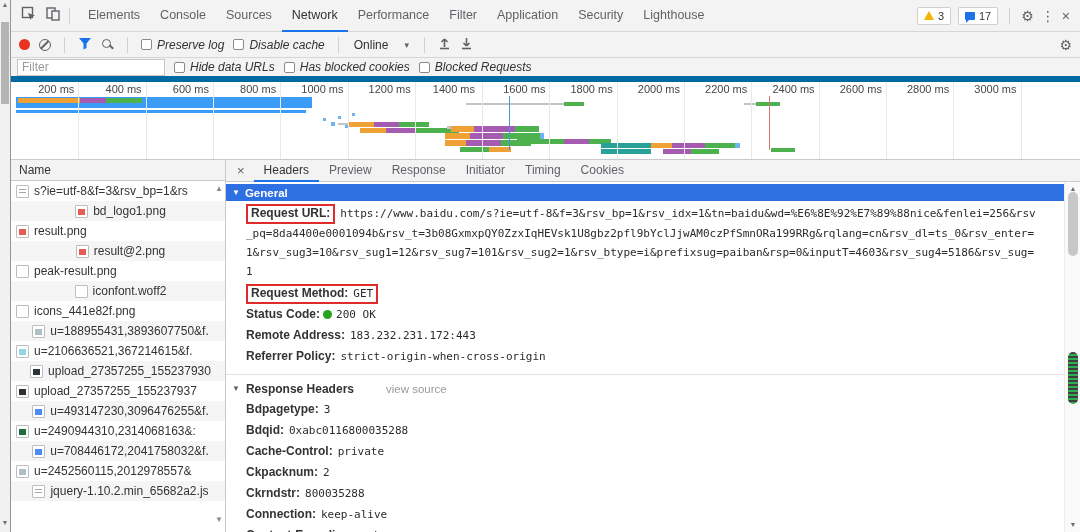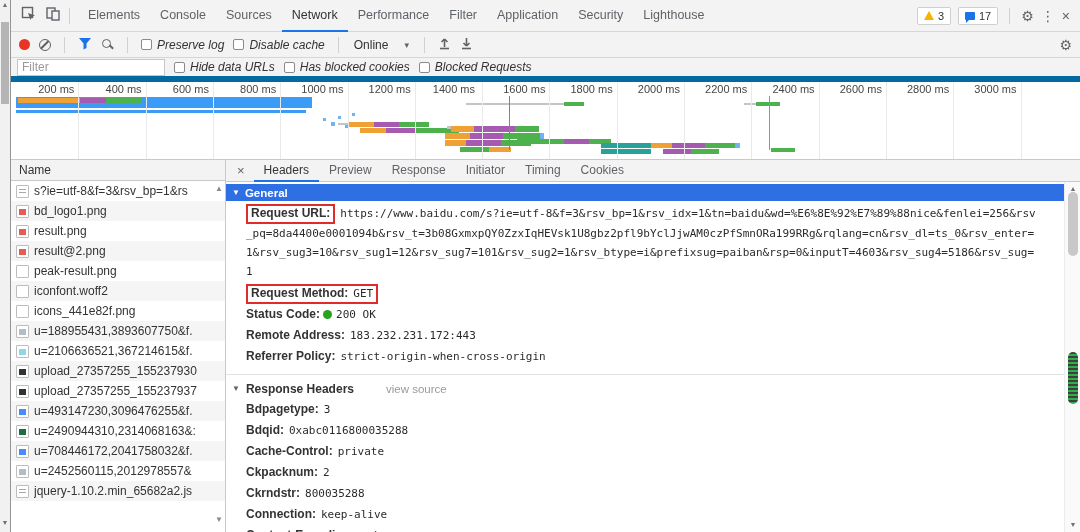--- a/index.html
+++ b/index.html
@@ -59,21 +59,21 @@
   .wfmarker { position:absolute; top:0; width:1px; height:54px; }
 
   
   .main-split { flex:1; display:flex; min-height:0; }
 
   
   .panel-left { width:215px; flex:none; border-right:1px solid #c9c9c9; display:flex; flex-direction:column; min-height:0; }
   .name-header { height:21px; flex:none; background:#f3f3f3; border-bottom:1px solid #c9c9c9; line-height:20px; padding-left:8px; color:#333; }
   .req-list { flex:1; position:relative; overflow:hidden; }
   .req-row { height:20px; display:flex; align-items:center; gap:5px; padding-left:5px; white-space:nowrap; overflow:hidden; }
-  .req-row.alt { background:#f5f5f5; }
+  .req-row.alt { background:#f5f5f5;justify-content:center; }
   .req-label { overflow:hidden; text-overflow:clip; font-size:12px; color:#333; }
   .fic { width:13px; height:13px; border:1px solid #bdbdbd; background:#fff; border-radius:1px; position:relative; flex:none; }
   .fic .fill { position:absolute; left:2px; top:3px; right:2px; bottom:2px; }
   .fic.doc .fill, .fic.script .fill { background:repeating-linear-gradient(#a8a8a8 0 1px, transparent 1px 3px); top:3px; bottom:3px; }
   .list-arrow { position:absolute; right:2px; font-size:8px; color:#8a8a8a; }
   .status-bar { height:24px; flex:none; background:#f3f3f3; border-top:1px solid #c9c9c9; display:flex; align-items:center; font-size:11.5px; color:#5f6368; padding-left:8px; }
   .status-sep { width:1px; height:14px; background:#cfcfcf; margin:0 9px; }
 
   
   .panel-right { flex:1; display:flex; flex-direction:column; min-height:0; background:#fff; }

